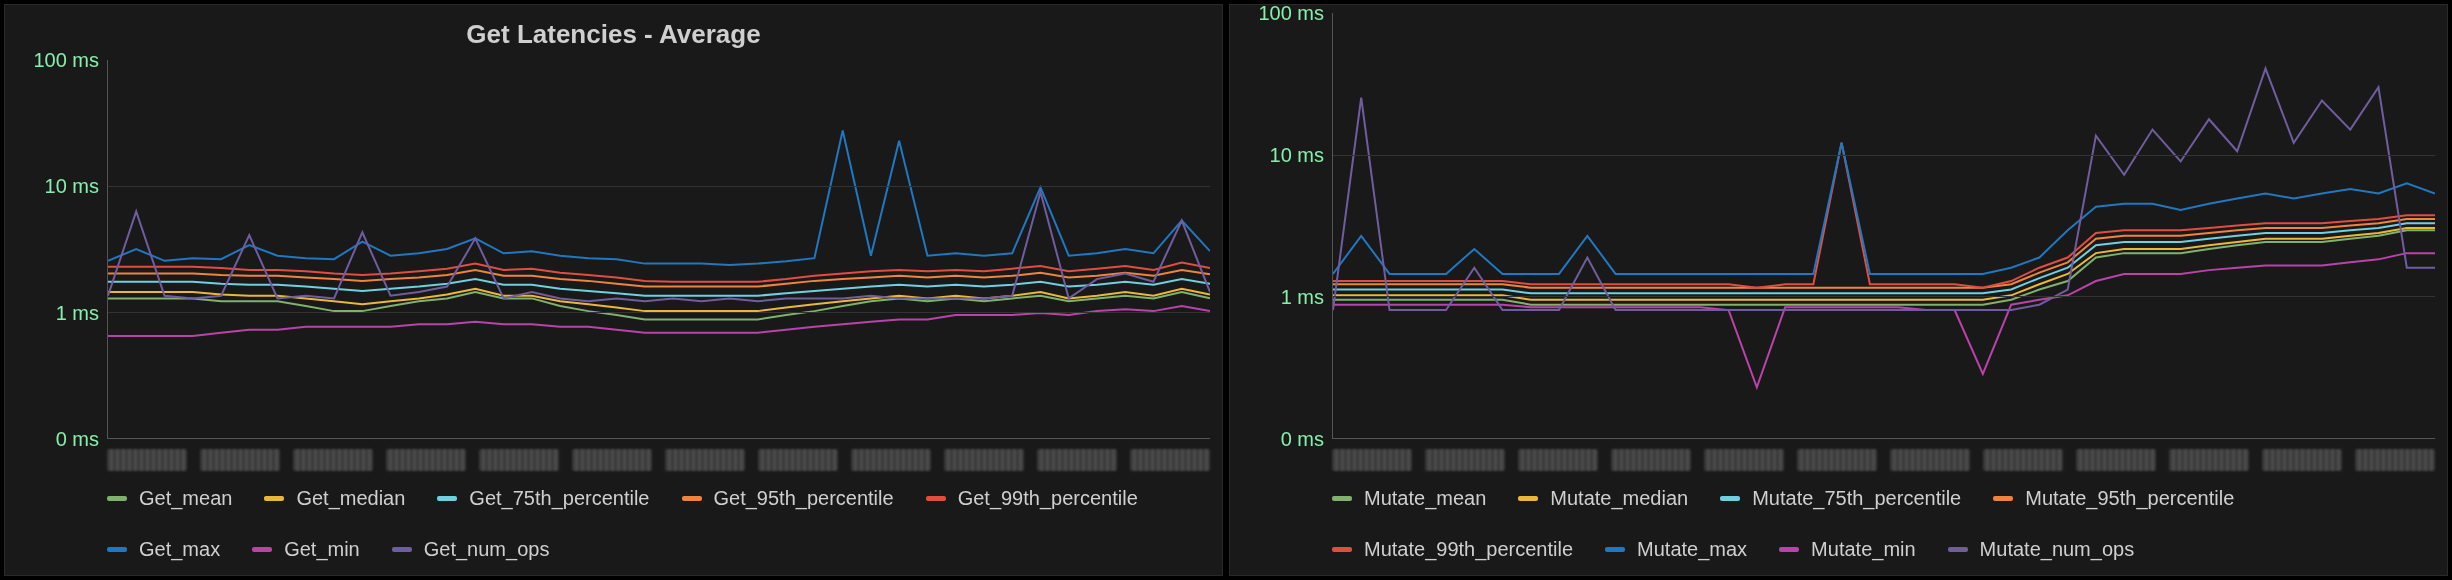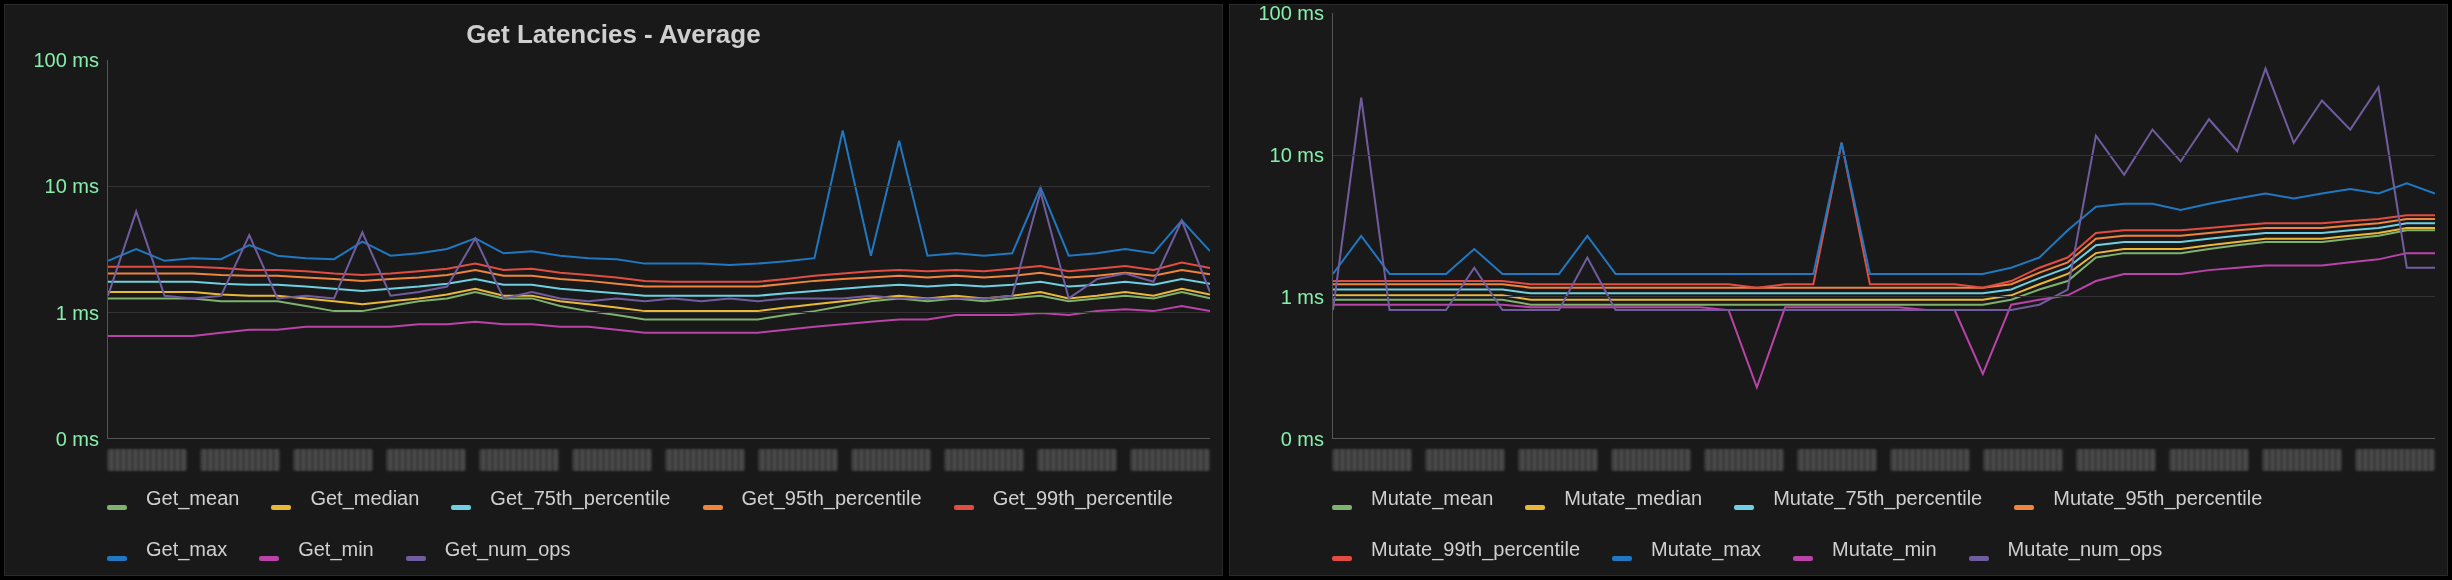--- a/index.html
+++ b/index.html
@@ -82,22 +82,22 @@
     margin-top: 10px;
     display: flex;
     flex-wrap: wrap;
     gap: 28px 32px;
     color: #cfcfcf;
     font-size: 20px;
     padding-bottom: 6px;
   }
   .legend-item {
     display: inline-flex;
-    align-items: flex-end;
-    gap: 19px;
+    align-items: center;
+    gap: 12px;
   }
   .swatch {
     width: 20px;
     height: 5px;
     border-radius: 2px;
   }
 </style>
 </head>
 <body>
 

